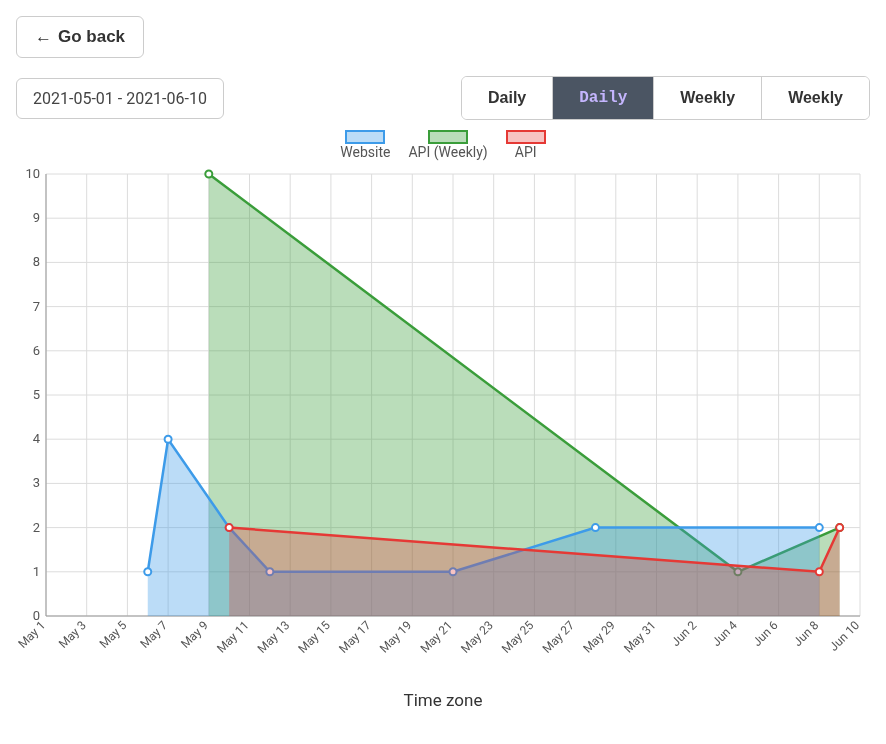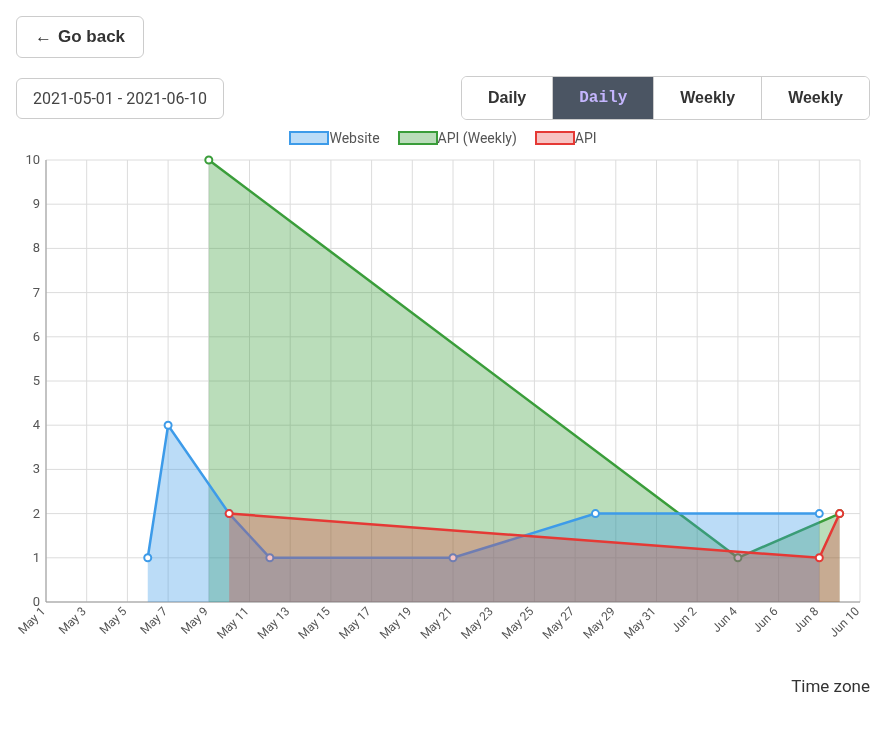--- a/index.html
+++ b/index.html
@@ -78,38 +78,40 @@
     justify-content: center;
     gap: 18px;
     font-size: 14px;
     margin-bottom: 6px;
     color: #555;
   }
   .legend-item {
     display: inline-flex;
     align-items: center;
     cursor: pointer;
+    flex-direction: column;
   }
   .legend-swatch {
     width: 40px;
     height: 14px;
     border: 2px solid;
     display: inline-block;
   }
   svg.chart { display: block; }
   .y-label { font-size: 13px; fill: #555; text-anchor: end; }
   .x-label { font-size: 12px; fill: #555; text-anchor: end; }
   .grid line { stroke: #dcdcdc; stroke-width: 1; }
   .axis line, .axis path { stroke: #999; stroke-width: 1; fill: none; }
   .tz-row {
     display: flex;
     justify-content: flex-end;
     align-items: center;
     gap: 14px;
     margin-top: 14px;
+    flex-direction: column;
   }
   .tz-label { font-size: 17px; color: #333; }
   .tz-select {
     border: 1px solid #ccc;
     border-radius: 6px;
     padding: 10px 32px 10px 14px;
     font-size: 16px;
     background: #fff;
     cursor: pointer;
     min-width: 240px;

